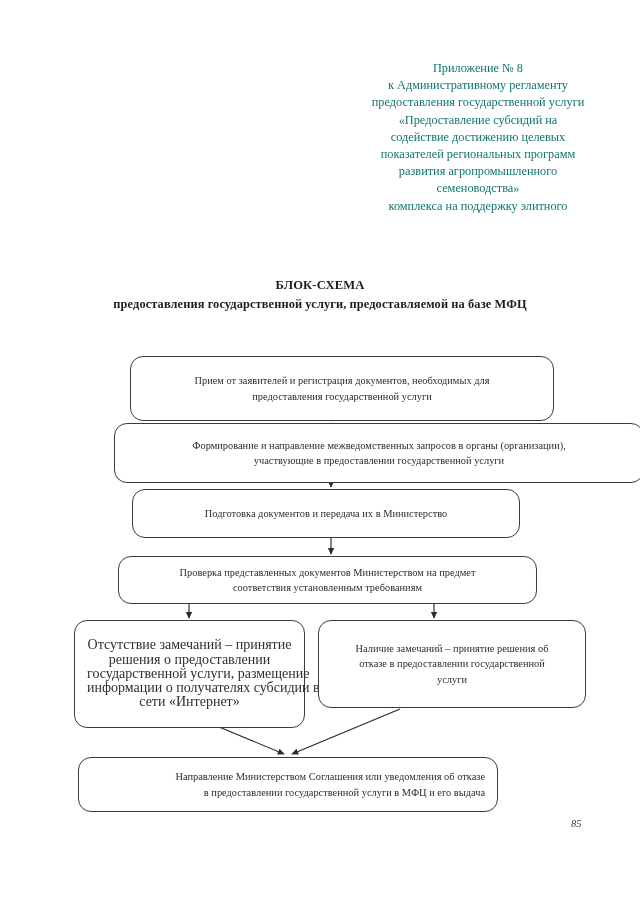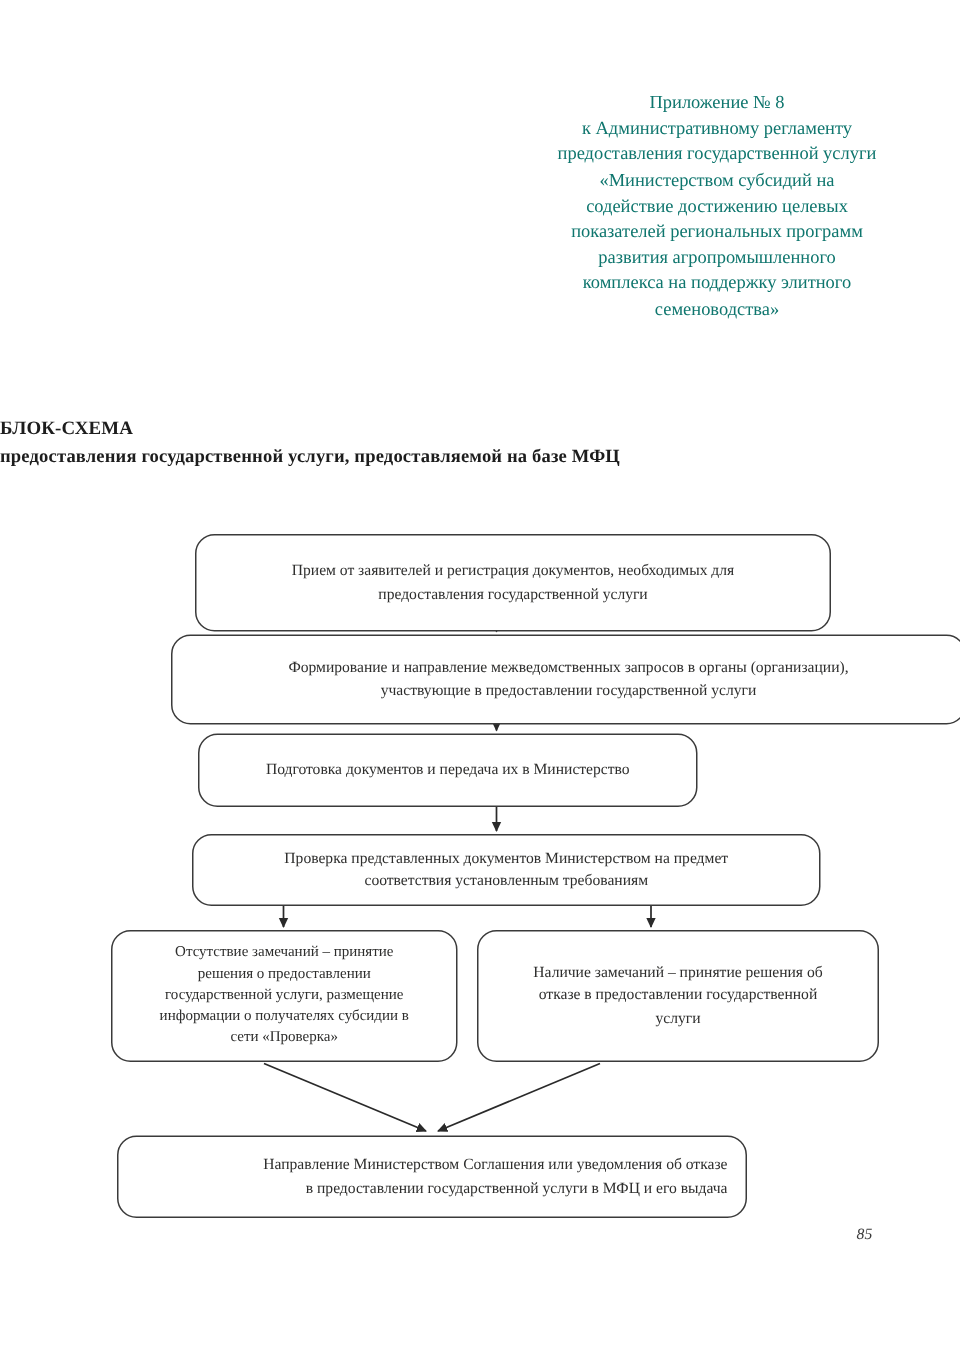--- a/index.html
+++ b/index.html
@@ -36,20 +36,21 @@
     color: #0f766e;
   }
   .appendix-header .line { display: block; white-space: pre; }
 
   
   .doc-title {
     position: absolute;
     left: 0;
     top: 276px;
     width: 640px;
+    text-align: center;
     font-weight: bold;
     font-size: 12.6px;
     line-height: 19px;
     letter-spacing: 0.1px;
     color: #1d1d1d;
   }
   .doc-title .line { display: block; }
   .doc-title .sub { font-size: 12.4px; }
 
   
@@ -77,24 +78,24 @@
     font-size: 10.4px;
     line-height: 15.4px;
     color: #2e2e2d;
     padding: 4px 12px;
   }
   .node .txt { display: block; width: 100%; }
   .node .txt .l { display: block; white-space: nowrap; }
 
   .node-1 { left: 130px; top: 356px; width: 424px; height: 65px; }
   .node-2 { left: 70px;  top: 423px; width: 530px; height: 60px; margin-left: 44px; }
-  .node-3 { left: 132px; top: 489px; width: 333px; height: 49px; }
-  .node-4 { left: 128px; top: 556px; width: 419px; height: 48px; }
-  .node-5 { left: 74px;  top: 620px; width: 231px; height: 88px;
-            font-size: 10px; line-height: 14.2px; }
+  .node-3 { left: 132px; top: 489px; width: 388px; height: 49px; }
+  .node-4 { left: 118px; top: 556px; width: 419px; height: 48px; }
+  .node-5 { left: 74px;  top: 620px; width: 231px; height: 108px;
+            font-size: 14px; line-height: 14.2px; }
   .node-6 { left: 318px; top: 620px; width: 268px; height: 88px; }
   .node-7 { left: 78px;  top: 757px; width: 420px; height: 55px; }
   .node-7 .txt { text-align: right; padding-left: 8px; }
 
   
   .page-number {
     position: absolute;
     left: 571px;
     top: 818px;
     font-size: 10.5px;
@@ -104,26 +105,26 @@
 </style>
 </head>
 <body>
 
 <div class="page">
 
   <div class="appendix-header">
     <span class="line">Приложение № 8</span>
     <span class="line">к Административному регламенту</span>
     <span class="line">предоставления государственной услуги</span>
-    <span class="line">«Министерством субсидий на</span>
+    <span class="line">«Предоставление субсидий на</span>
     <span class="line">содействие достижению целевых</span>
     <span class="line">показателей региональных программ</span>
     <span class="line">развития агропромышленного</span>
+    <span class="line">семеноводства»</span>
     <span class="line">комплекса на поддержку элитного</span>
-    <span class="line">семеноводства»</span>
   </div>
 
   <div class="doc-title">
     <span class="line">БЛОК-СХЕМА</span>
     <span class="line sub">предоставления государственной услуги, предоставляемой на базе МФЦ</span>
   </div>
 
   <div class="flow">
     <svg width="640" height="905" viewBox="0 0 640 905" xmlns="http://www.w3.org/2000/svg">
       <defs>
@@ -169,21 +170,21 @@
       <span class="l">соответствия установленным требованиям</span>
     </span>
   </div>
 
   <div class="node node-5">
     <span class="txt">
       <span class="l">Отсутствие замечаний – принятие</span>
       <span class="l">решения о предоставлении</span>
       <span class="l">государственной услуги, размещение</span>
       <span class="l">информации о получателях субсидии в</span>
-      <span class="l">сети «Проверка»</span>
+      <span class="l">сети «Интернет»</span>
     </span>
   </div>
 
   <div class="node node-6">
     <span class="txt">
       <span class="l">Наличие замечаний – принятие решения об</span>
       <span class="l">отказе в предоставлении государственной</span>
       <span class="l">услуги</span>
     </span>
   </div>

